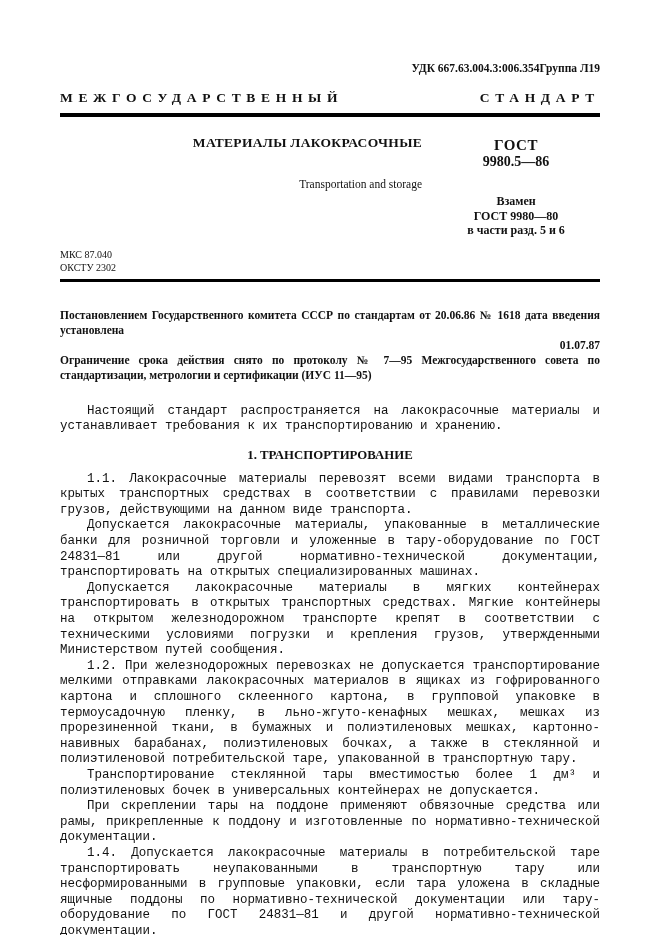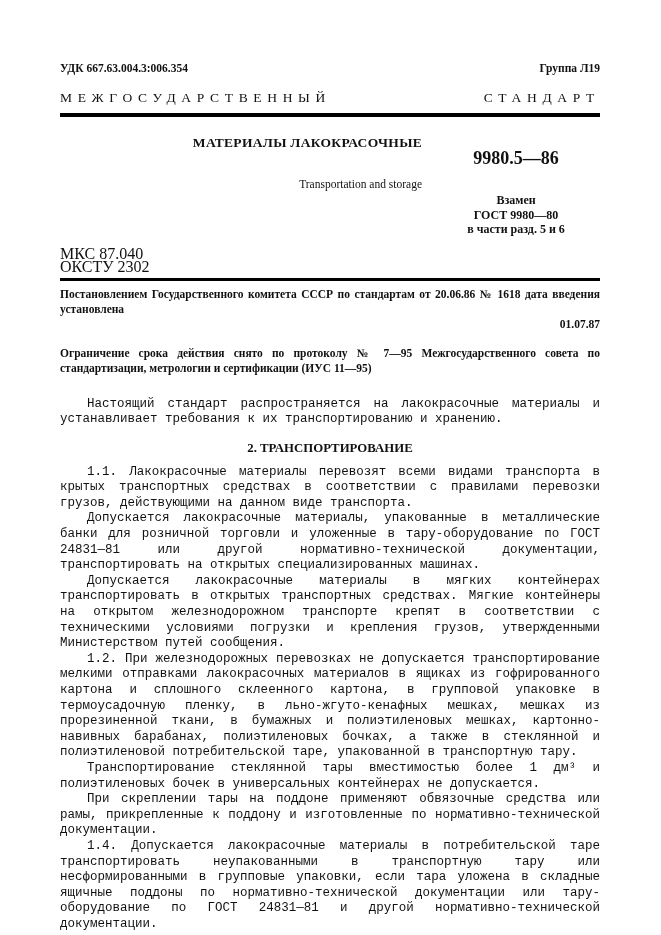--- a/index.html
+++ b/index.html
@@ -12,30 +12,31 @@
     position: relative;
     overflow: hidden;
   }
   .page {
     padding: 62px 61px 0 60px; 
     width: 661px;
   }
   
   .udk-row {
     display: flex;
+    justify-content: flex-end;
+    font-weight: bold;
+    font-size: 11.5px;
+    margin-bottom: 16px;
+    margin-left: 40px;
+  }
+  
+  .std-type {
+    display: flex;
     justify-content: space-between;
     font-weight: bold;
-    font-size: 11.5px;
-    margin-bottom: 16px;
-  }
-  
-  .std-type {
-    display: flex;
-    justify-content: space-between;
-    font-weight: normal;
     font-size: 13.5px;
     margin-bottom: 7px;
   }
   .std-type span { letter-spacing: 0.42em; }
   .rule-thick { height: 4px; background: #000; }
   .rule-mid { height: 3px; background: #000; }
 
   
   .title-block {
     display: flex;
@@ -61,41 +62,40 @@
     font-size: 11.5px;
     margin-top: 26px;
     line-height: 14px;
   }
   .title-right {
     width: 168px;
     text-align: center;
     font-weight: bold;
   }
   .gost-label { font-size: 15px; margin-top: 6px; letter-spacing: 0.5px; }
-  .gost-number { font-size: 18px; margin-top: 17px; }
+  .gost-number { font-size: 14px; margin-top: 0; }
   .replaces { font-size: 12px; margin-top: 24px; line-height: 14.5px; }
   .codes {
-    font-size: 16px;
+    font-size: 10px;
     line-height: 13.5px;
     margin-top: 10px;
     margin-bottom: 4px;
   }
   .preamble {
     font-weight: bold;
     font-size: 11.5px;
     line-height: 15px;
-    margin-top: 6px;
+    margin-top: 26px;
   }
   .decree-line1 { text-align: justify; text-align-last: justify; }
   .decree-date { text-align: right; }
   .limitation {
     font-weight: bold;
     font-size: 11.5px;
     line-height: 15px;
-    margin-top: 14px;
     text-align: justify;
   }
   .body-text {
     font-size: 12.5px;
     line-height: 15.6px;
     text-align: justify;
     font-family: Liberation Mono, monospace;
   }
   .intro { margin-top: 21px; }
   .body-text p { text-indent: 27px; }
@@ -148,20 +148,21 @@
   <div class="rule-thick"></div>
 
   <div class="title-block">
     <div class="title-left">
       <div class="doc-title">МАТЕРИАЛЫ ЛАКОКРАСОЧНЫЕ</div>
       <div class="doc-title-en">
         <div>Transportation and storage</div>
       </div>
     </div>
     <div class="title-right">
+      <div class="gost-label">ГОСТ</div>
       <div class="gost-number">9980.5—86</div>
       <div class="replaces">
         <div>Взамен</div>
         <div>ГОСТ 9980—80</div>
         <div>в части разд. 5 и 6</div>
       </div>
     </div>
   </div>
 
   <div class="codes">
@@ -175,21 +176,21 @@
     <div class="decree-line1">Постановлением Государственного комитета СССР по стандартам от 20.06.86 № 1618 дата введения установлена</div>
     <div class="decree-date">01.07.87</div>
   </div>
 
   <div class="limitation">Ограничение срока действия снято по протоколу № 7—95 Межгосударственного совета по стандартизации, метрологии и сертификации (ИУС 11—95)</div>
 
   <div class="body-text intro">
     <p>Настоящий стандарт распространяется на лакокрасочные материалы и устанавливает требования к их транспортированию и хранению.</p>
   </div>
 
-  <div class="section-heading">2. ТРАНСПОРТИРОВАНИЕ</div>
+  <div class="section-heading">1. ТРАНСПОРТИРОВАНИЕ</div>
 
   <div class="body-text">
     <p>1.1. Лакокрасочные материалы перевозят всеми видами транспорта в крытых транспортных средствах в соответствии с правилами перевозки грузов, действующими на данном виде транспорта.</p>
     <p>Допускается лакокрасочные материалы, упакованные в металлические банки для розничной торговли и уложенные в тару-оборудование по ГОСТ 24831—81 или другой нормативно-технической документации, транспортировать на открытых специализированных машинах.</p>
     <p>Допускается лакокрасочные материалы в мягких контейнерах транспортировать в открытых транспортных средствах. Мягкие контейнеры на открытом железнодорожном транспорте крепят в соответствии с техническими условиями погрузки и крепления грузов, утвержденными Министерством путей сообщения.</p>
     <p>1.2. При железнодорожных перевозках не допускается транспортирование мелкими отправками лакокрасочных материалов в ящиках из гофрированного картона и сплошного склеенного картона, в групповой упаковке в термоусадочную пленку, в льно-жгуто-кенафных мешках, мешках из прорезиненной ткани, в бумажных и полиэтиленовых мешках, картонно-навивных барабанах, полиэтиленовых бочках, а также в стеклянной и полиэтиленовой потребительской таре, упакованной в транспортную тару.</p>
     <p>Транспортирование стеклянной тары вместимостью более 1 дм³ и полиэтиленовых бочек в универсальных контейнерах не допускается.</p>
     <p>При скреплении тары на поддоне применяют обвязочные средства или рамы, прикрепленные к поддону и изготовленные по нормативно-технической документации.</p>
     <p>1.4. Допускается лакокрасочные материалы в потребительской таре транспортировать неупакованными в транспортную тару или несформированными в групповые упаковки, если тара уложена в складные ящичные поддоны по нормативно-технической документации или тару-оборудование по ГОСТ 24831—81 и другой нормативно-технической документации.</p>
   </div>

